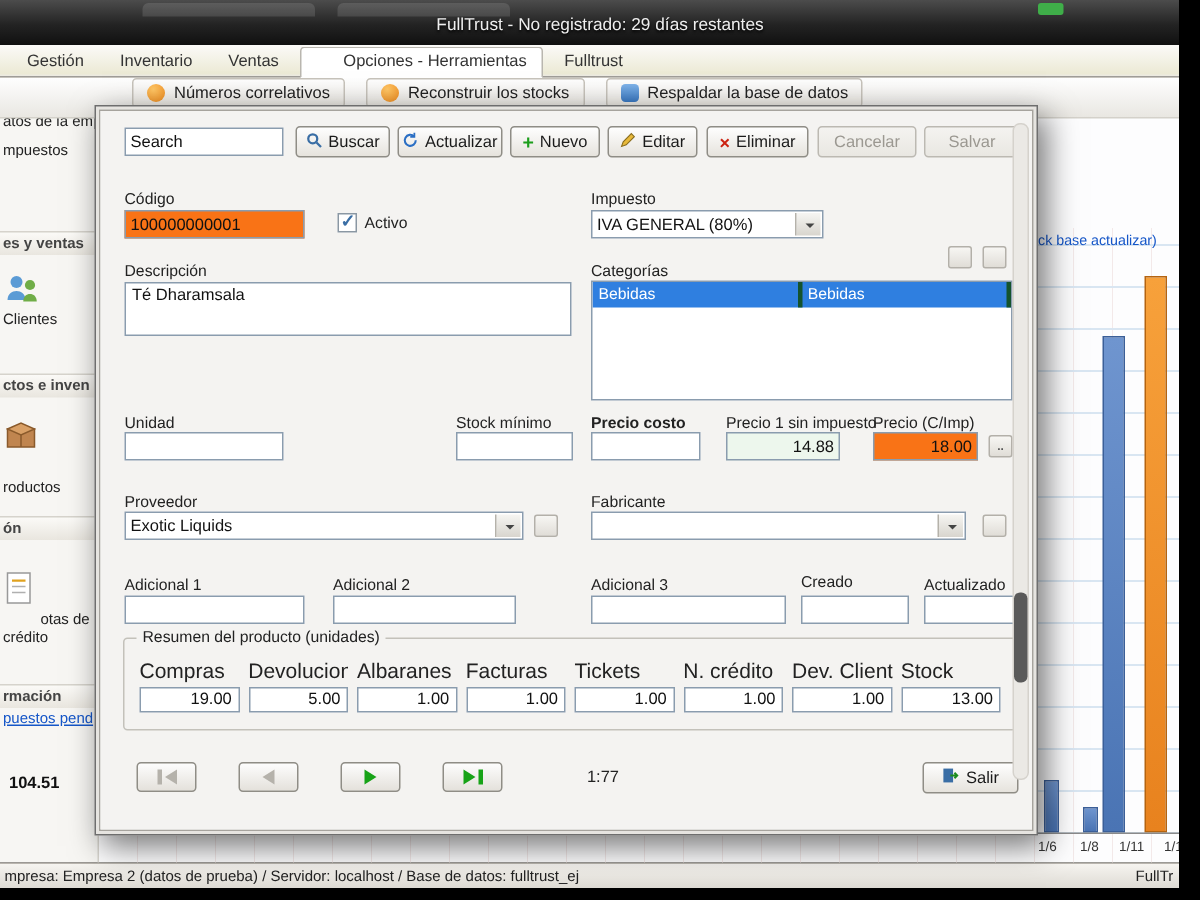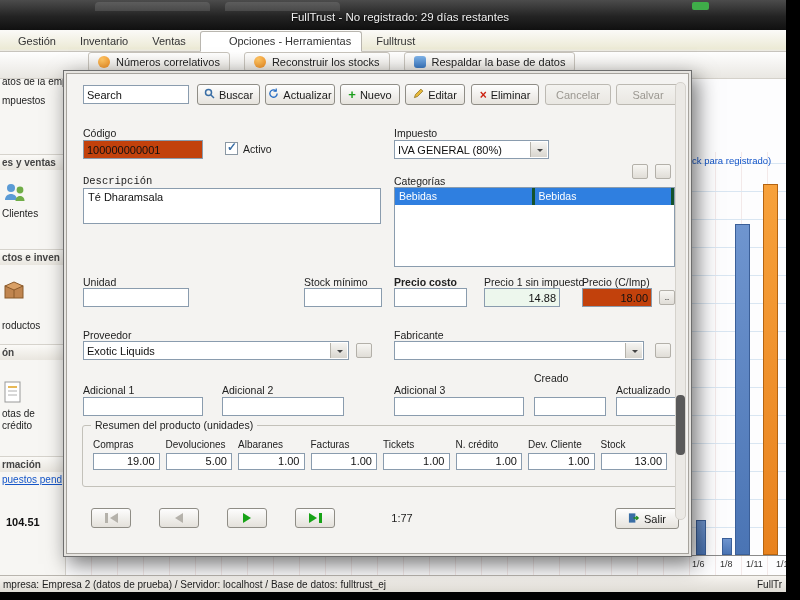--- a/index.html
+++ b/index.html
@@ -91,21 +91,21 @@
              display:flex; align-items:center; justify-content:center; line-height:1; }
   .dlg-ctl.min::before { content:"\2212"; }
   .dlg-ctl.max::before { content:"\25A1"; }
   .dlg-ctl.close { margin-left:8px; }
   .dlg-ctl.close::before { content:"\00D7"; font-size:11px; }
   .dlg-body { position:relative; flex:1; background:#f4f3f1; }
 
   .lbl { position:absolute; font-size:10.5px; color:#222; white-space:nowrap; }
   .field { position:absolute; height:19px; border:1px solid #8a9cae; background:#fff;
            font-size:11px; padding:0 3px; font-family:inherit; color:#111; }
-  .field.yellow { background:#c2410c; }
+  .field.yellow { background:#f97316; }
   .field.greenbg { background:#edf7ed; text-align:right; }
   .field.num { text-align:right; }
   .tarea { position:absolute; border:1px solid #8a9cae; background:#fff; font-size:11px;
            padding:2px 4px; font-family:inherit; color:#111; resize:none; overflow:hidden; }
   .btn { position:absolute; height:21px; border:1px solid #8f8d86; border-radius:3px;
          background:linear-gradient(#fefefe,#e6e3dd); font-size:11px; color:#1a1a1a;
          display:flex; align-items:center; justify-content:center; gap:4px; font-family:inherit; }
   .btn.disabled { color:#9b9891; border-color:#bcb9b2; background:linear-gradient(#f4f3f0,#e9e7e2); }
   .sbtn { position:absolute; width:16px; height:15px; border:1px solid #b3b0a9; border-radius:2px;
           background:linear-gradient(#f7f6f3,#e0ddd7); font-size:8px; color:#8a877f;
@@ -125,21 +125,21 @@
 
   .catlist { position:absolute; border:1px solid #8a9cae; background:#fff; overflow:hidden; }
   .catrow { height:17px; background:#2f7fe0; color:#fff; font-size:10.5px; display:flex; }
   .catcell { width:50%; padding:2px 4px; border-right:3px solid #14532d; overflow:hidden; }
 
   .group { position:absolute; border:1px solid #c3c1ba; border-radius:3px; }
   .group-title { position:absolute; top:-7px; left:8px; background:#f4f3f1; padding:0 4px;
                  font-size:10.5px; color:#222; white-space:nowrap; }
   .res-cols { display:flex; gap:6px; padding:13px 10px 0; }
   .res-col { flex:1; min-width:0; }
-  .res-lbl { font-size:10px; color:#222; white-space:nowrap; overflow:hidden; }
+  .res-lbl { font-size:14px; color:#222; white-space:nowrap; overflow:hidden; }
   .res-box { margin-top:3px; height:17px; border:1px solid #8a9cae; background:#fff;
              font-size:11px; text-align:right; padding:1px 4px 0 0; color:#111; }
 
   .navbtn { position:absolute; width:40px; height:20px; top:434px; border:1px solid #8f8d86;
             border-radius:3px; background:linear-gradient(#fdfdfd,#e4e1db);
             display:flex; align-items:center; justify-content:center; gap:2px; }
   .tri-r { width:0; height:0; border-top:5px solid transparent; border-bottom:5px solid transparent;
            border-left:8px solid currentColor; }
   .tri-l { width:0; height:0; border-top:5px solid transparent; border-bottom:5px solid transparent;
            border-right:8px solid currentColor; }
@@ -217,30 +217,30 @@
     <div class="sb-item" style="top:268px;">roductos</div>
     <div class="sb-head" style="top:292px;">ón</div>
     <div class="sb-icon" style="top:328px;">
       <svg width="22" height="24" viewBox="0 0 22 24">
         <rect x="3" y="2" width="15" height="20" fill="#ffffff" stroke="#999999"></rect>
         <line x1="6" y1="7" x2="15" y2="7" stroke="#e0a21f" stroke-width="1.5"></line>
         <line x1="6" y1="11" x2="15" y2="11" stroke="#b0b0b0"></line>
         <line x1="6" y1="15" x2="15" y2="15" stroke="#b0b0b0"></line>
       </svg>
     </div>
-    <div class="sb-item" style="top:356px;">otas de</div>
+    <div class="sb-item" style="top:356px;margin-left:25px;">otas de</div>
     <div class="sb-item" style="top:368px;">crédito</div>
     <div class="sb-head" style="top:404px;">rmación</div>
     <div class="sb-item sb-link" style="top:422px;">puestos pend</div>
     <div class="sb-item sb-amount" style="top:464px;left:6px;">104.51</div>
   </div>
 
   <div class="chart">
     <div class="chart-top-mask"></div>
-    <span class="update-link">ck para registrado)</span>
+    <span class="update-link">ck base actualizar)</span>
     <div class="bar blue" style="left:630px;top:468px;width:10px;height:35px;"></div>
     <div class="bar blue" style="left:656px;top:486px;width:10px;height:17px;"></div>
     <div class="bar blue" style="left:669px;top:172px;width:15px;height:331px;"></div>
     <div class="bar orange" style="left:697px;top:132px;width:15px;height:371px;"></div>
     <div class="axis-line"></div>
     <span class="xlabel" style="left:626px;">1/6</span>
     <span class="xlabel" style="left:654px;">1/8</span>
     <span class="xlabel" style="left:680px;">1/11</span>
     <span class="xlabel" style="left:710px;">1/1</span>
   </div>
@@ -305,21 +305,21 @@
         <span class="chk" style="left:158px;top:68px;"></span>
         <span class="lbl" style="left:176px;top:69px;">Activo</span>
         <span class="lbl" style="left:327px;top:53px;">Impuesto</span>
         <div class="combo" style="left:327px;top:66px;width:155px;">
           <span>IVA GENERAL (80%)</span>
         </div>
 
         <span class="sbtn" style="left:565px;top:90px;"></span>
         <span class="sbtn" style="left:588px;top:90px;"></span>
 
-        <span class="lbl" style="left:16px;top:101px;font-family:Liberation Mono, monospace;">Descripción</span>
+        <span class="lbl" style="left:16px;top:101px;">Descripción</span>
         <textarea class="tarea" style="left: 16px; top: 114px; width: 298px; height: 36px;">Té Dharamsala</textarea>
         <span class="lbl" style="left:327px;top:101px;">Categorías</span>
         <div class="catlist" style="left:327px;top:113px;width:281px;height:80px;">
           <div class="catrow">
             <span class="catcell">Bebidas</span>
             <span class="catcell">Bebidas</span>
           </div>
         </div>
 
         <span class="lbl" style="left:16px;top:202px;">Unidad</span>
@@ -344,21 +344,21 @@
           <span></span>
         </div>
         <span class="sbtn" style="left:588px;top:269px;"></span>
 
         <span class="lbl" style="left:16px;top:310px;text-align:center;">Adicional 1</span>
         <input class="field" style="left: 16px; top: 323px; width: 120px;" value="">
         <span class="lbl" style="left:155px;top:310px;">Adicional 2</span>
         <input class="field" style="left: 155px; top: 323px; width: 122px;" value="">
         <span class="lbl" style="left:327px;top:310px;">Adicional 3</span>
         <input class="field" style="left: 327px; top: 323px; width: 130px;" value="">
-        <span class="lbl" style="left:467px;top:298px;">Creado</span>
+        <span class="lbl" style="left:467px;top:308px;">Creado</span>
         <input class="field" style="left: 467px; top: 323px; width: 72px;" value="">
         <span class="lbl" style="left:549px;top:310px;">Actualizado</span>
         <input class="field" style="left: 549px; top: 323px; width: 62px;" value="">
 
         <div class="group" style="left:15px;top:351px;width:596px;height:62px;">
           <span class="group-title">Resumen del producto (unidades)</span>
           <div class="res-cols">
             <div class="res-col">
               <div class="res-lbl">Compras</div>
               <div class="res-box">19.00</div>

